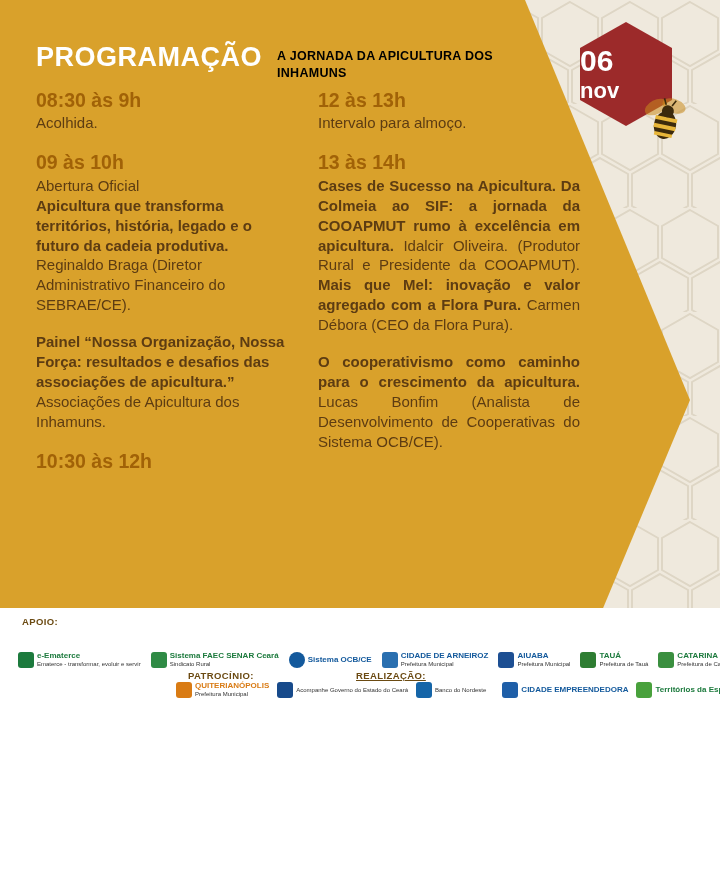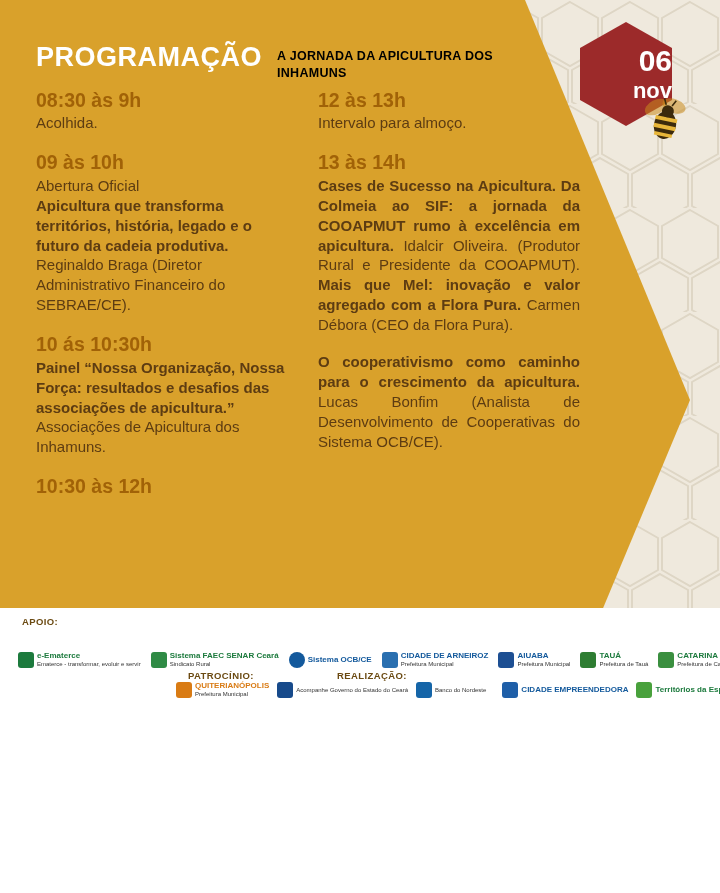--- a/index.html
+++ b/index.html
@@ -52,21 +52,21 @@
   
   .date-badge {
     position: absolute;
     right: 48px; top: 22px;
     width: 92px; height: 104px;
     background: #9c2a2a;
     clip-path: polygon(50% 0%, 100% 25%, 100% 75%, 50% 100%, 0% 75%, 0% 25%);
     color: #ffffff;
     display: flex;
     flex-direction: column;
-    align-items: flex-end;
+    align-items: flex-start;
     justify-content: center;
     line-height: 1;
   }
   .date-day { font-size: 30px; font-weight: bold; }
   .date-month { font-size: 22px; font-weight: bold; margin-top: 4px; }
   
   .bee {
     position: absolute;
     right: 28px; top: 95px;
     width: 54px; height: 48px;
@@ -112,21 +112,21 @@
     position: absolute; left: 18px; top: 20px;
     width: 690px; height: 40px;
     display: flex; align-items: flex-end; gap: 10px;
   }
   .logo-row-2 {
     position: absolute; left: 176px; top: 62px;
     width: 420px; height: 32px;
     display: flex; align-items: flex-start; gap: 8px;
   }
   .patro-label { position: absolute; left: 188px; top: 62px; }
-  .realiz-label { position: absolute; left: 337px; top: 62px; }
+  .realiz-label { position: absolute; left: 356px; top: 62px; text-decoration: underline; }
   .logo {
     display: flex; flex-direction: column; justify-content: center;
     font-size: 6.5px; line-height: 1.05; color: #333;
     white-space: nowrap;
   }
   .logo .l1 { font-weight: bold; font-size: 8px; }
   .logo .l2 { font-size: 6px; }
   .logo.green .l1 { color: #1c7a3d; }
   .logo.blue .l1  { color: #13599c; }
   .logo.orange .l1{ color: #d97b14; }
@@ -193,21 +193,20 @@
 
     <div class="slot">
       <div class="slot-time">09 às 10h</div>
       <div class="slot-body">
         <div>Abertura Oficial</div>
         <b>Apicultura que transforma territórios, história, legado e o futuro da cadeia produtiva.</b><span> Reginaldo Braga (Diretor Administrativo Financeiro do SEBRAE/CE).</span>
       </div>
     </div>
 
     <div class="slot">
-      <div class="slot-time">10 ás 10:30h</div>
       <div class="slot-body">
         <b>Painel “Nossa Organização, Nossa Força: resultados e desafios das associações de apicultura.”</b><span> Associações de Apicultura dos Inhamuns.</span>
       </div>
     </div>
 
     <div class="slot">
       <div class="slot-time">10:30 às 12h</div>
     </div>
   </div>
 

